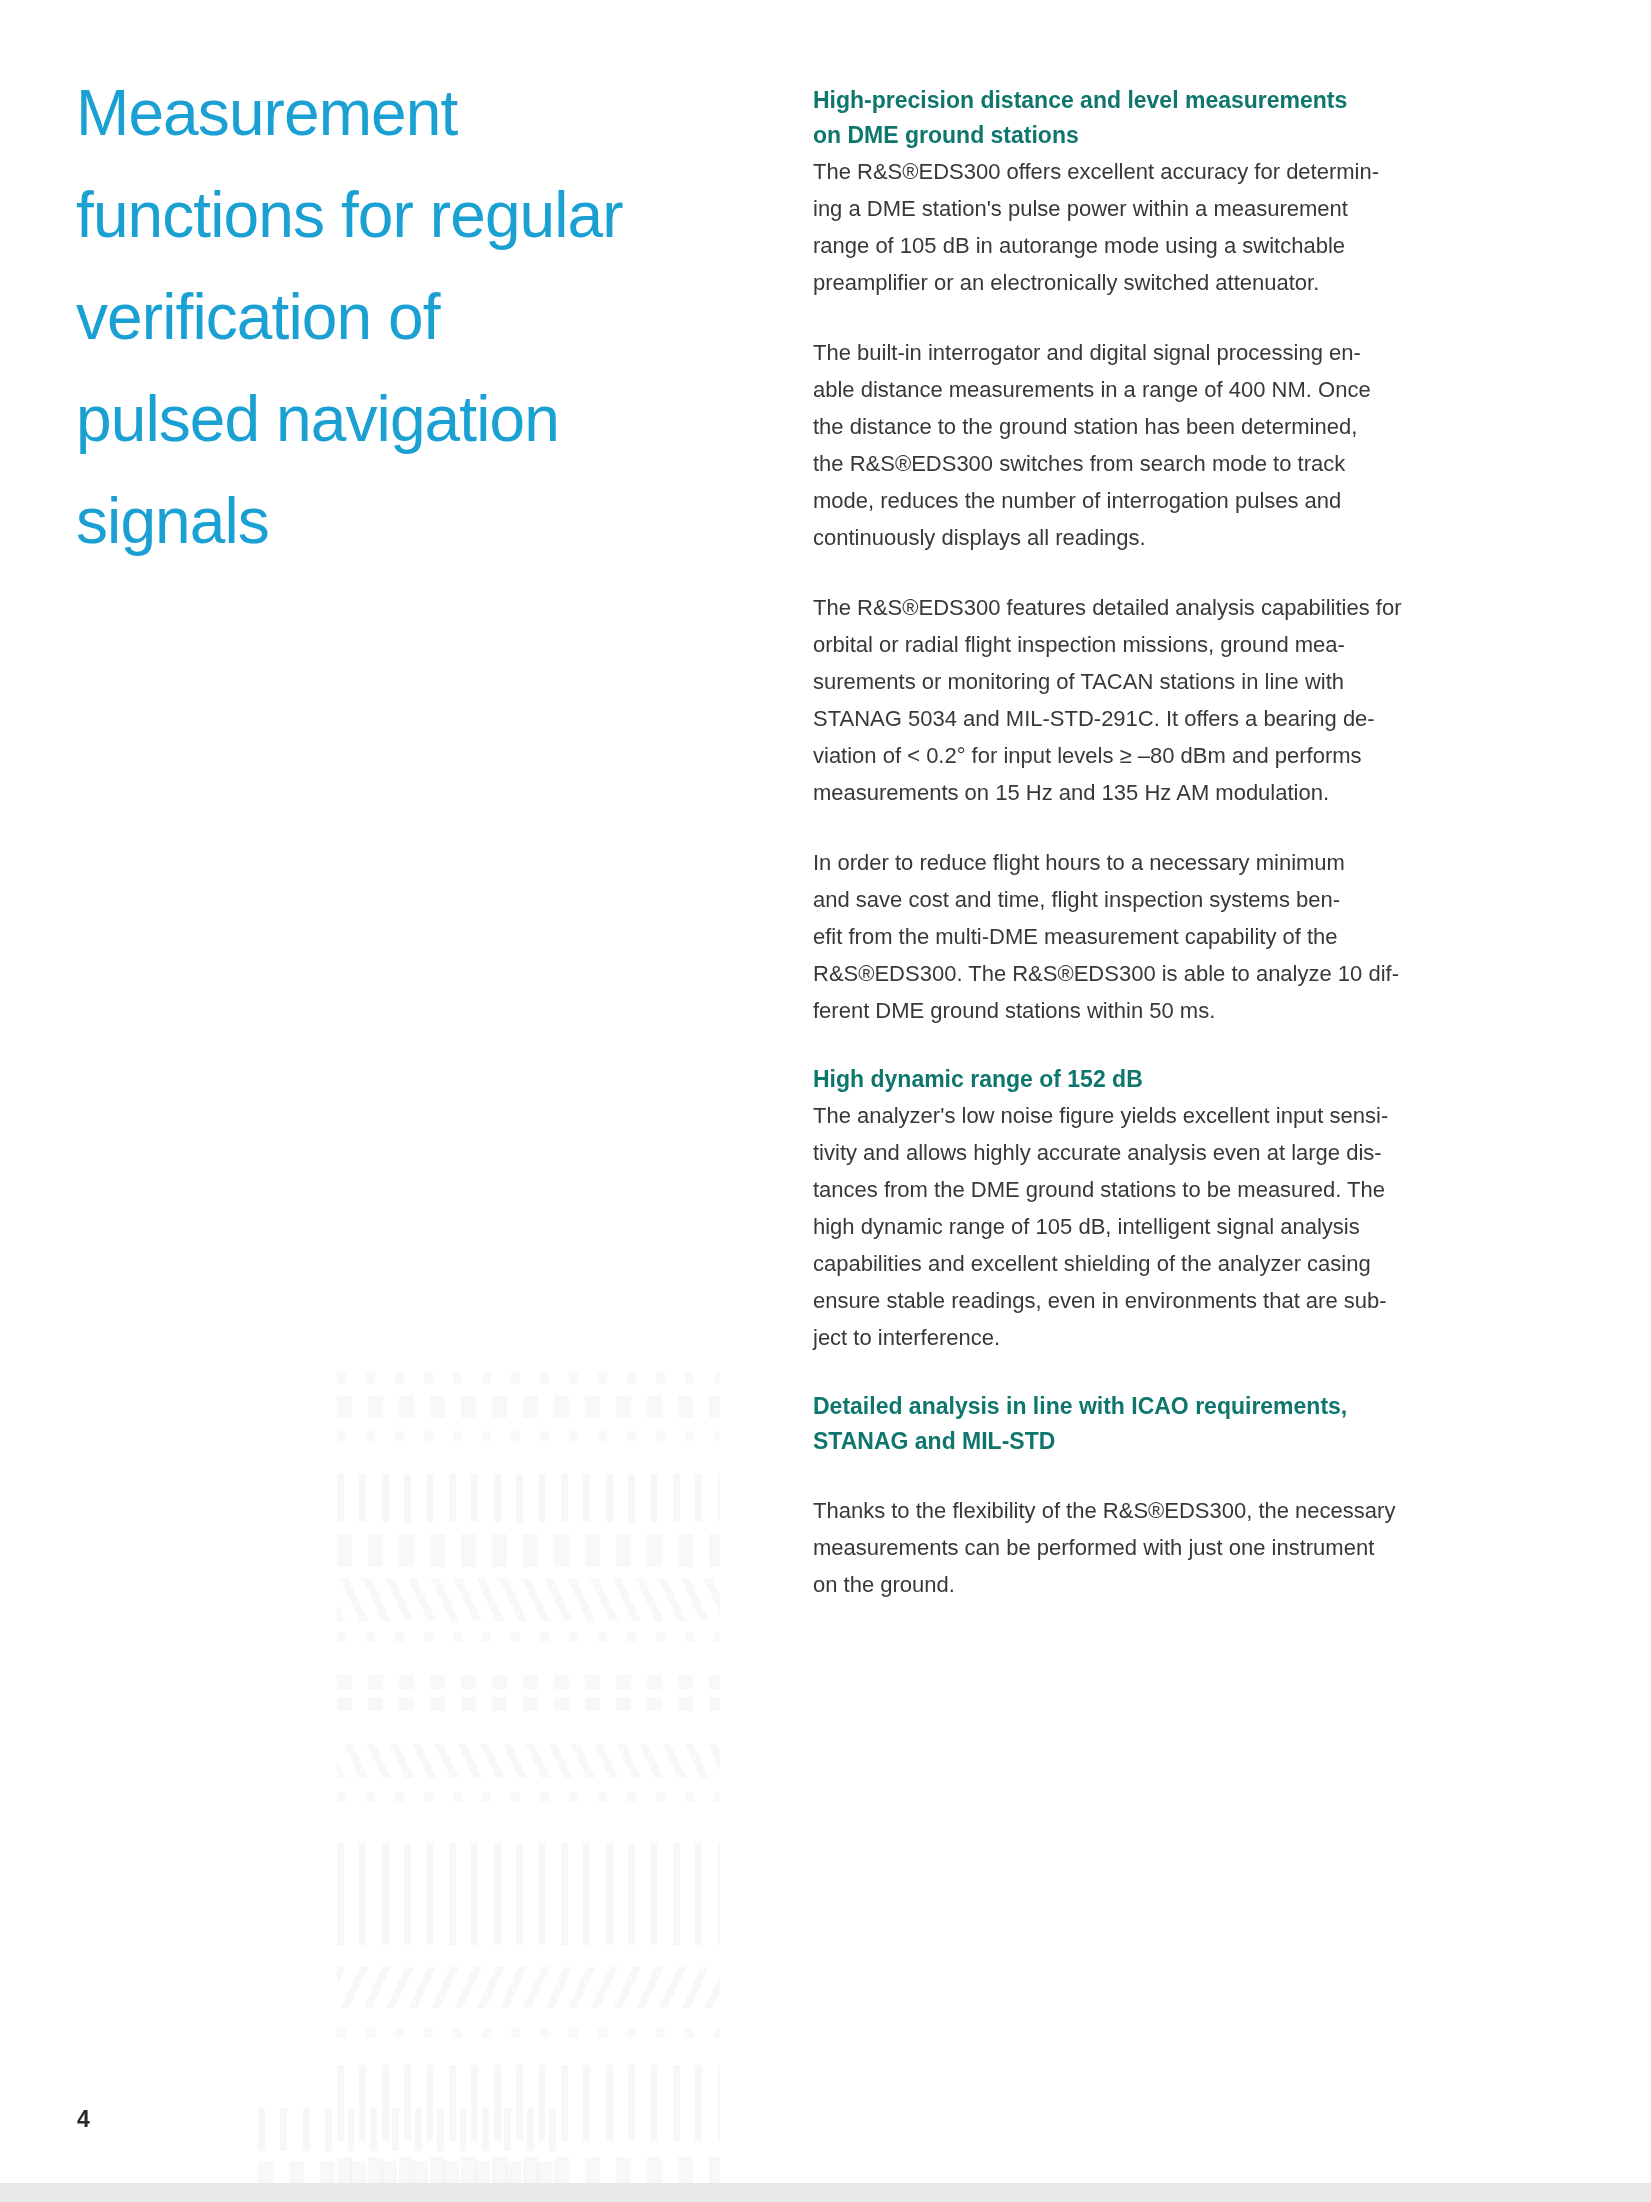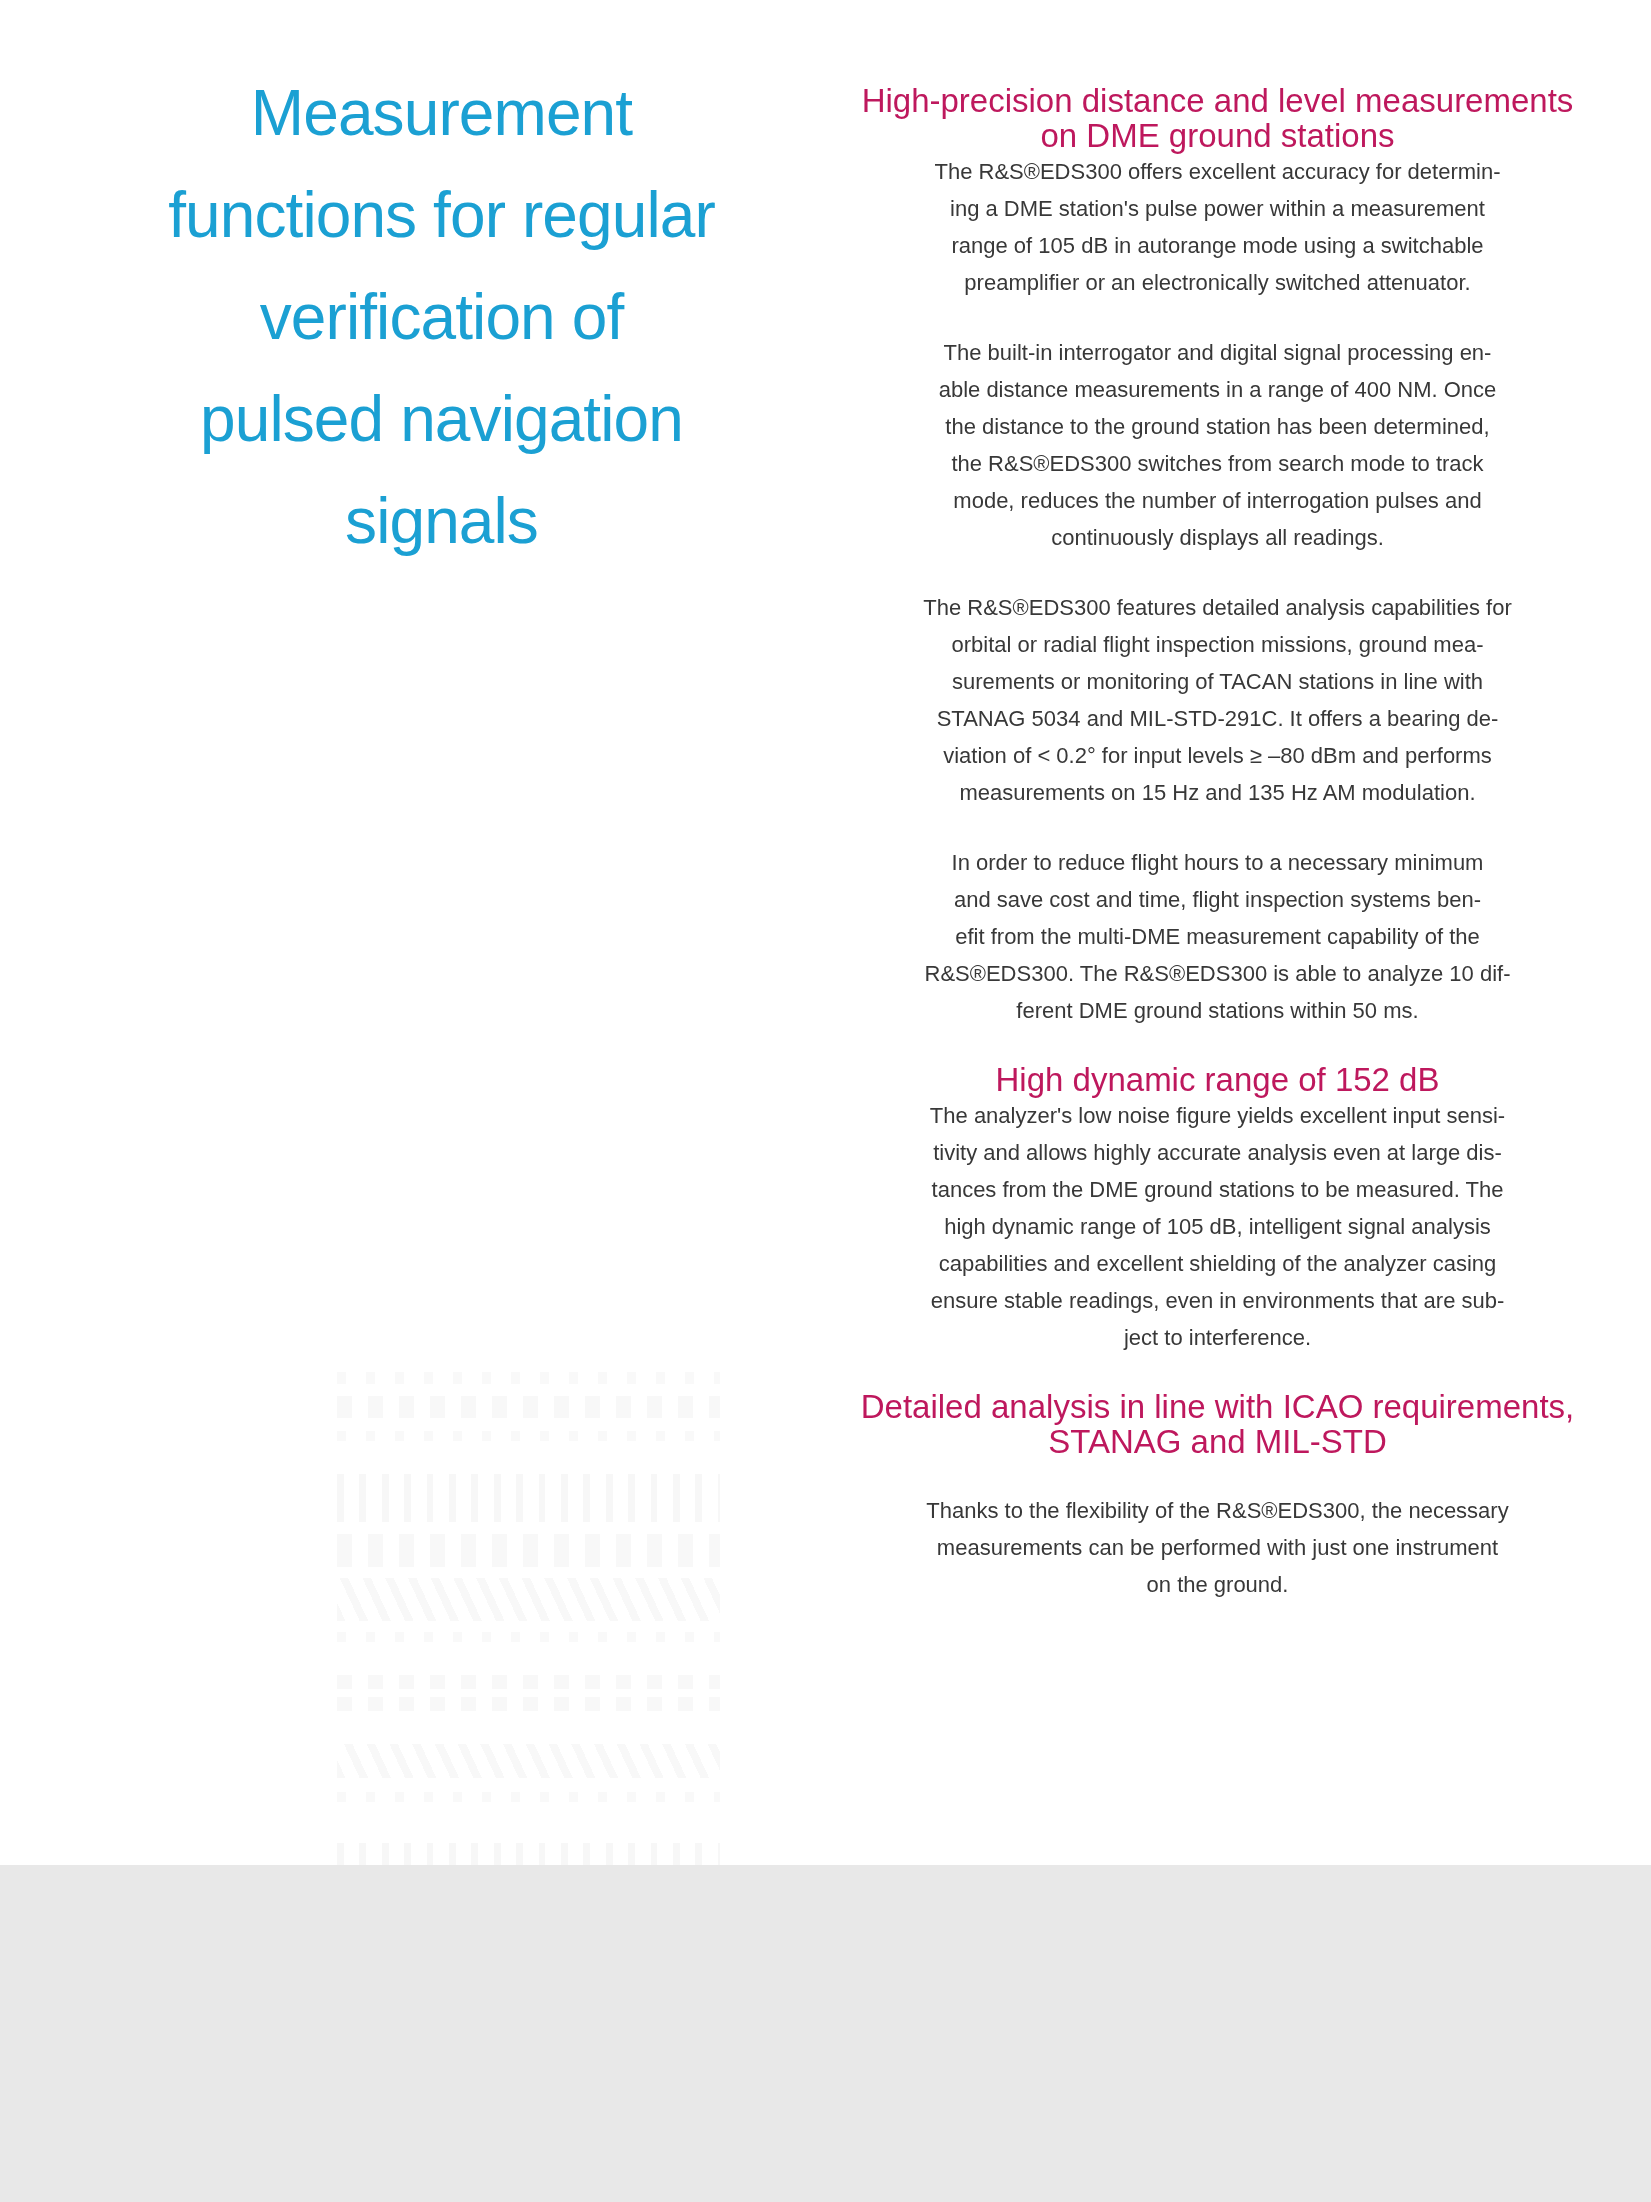--- a/index.html
+++ b/index.html
@@ -1,22 +1,21 @@
 <!DOCTYPE html>
 <html style="font-size:13.8px"><head>
 <meta charset="utf-8">
 <style>
   html,body{margin:0;padding:0;background:#e8e8e8;}
   .page{
     position:relative;
-    width:1652px;height:1865px;
+    width:1652px;height:2183px;
     background:#ffffff;
     overflow:hidden;
     font-family:"Liberation Sans", sans-serif;
-    text-align:center;
   }
   
   .left-col{
     position:absolute;left:76px;top:62px;width:731px;
   }
   .page-title{
     margin:0;
     font-size:64px;
     font-weight:400;
     line-height:102px;
@@ -24,24 +23,24 @@
     color:#1ba0d3;
   }
   .title-line{display:block;}
   
   .right-col{
     position:absolute;left:813px;top:83px;width:809px;
   }
   .content-section{margin:0 0 33px 0;}
   .section-heading{
     margin:0;
-    font-size:33px;
-    font-weight:400;
+    font-size:23px;
+    font-weight:700;
     line-height:35px;
-    color:#be185d;
+    color:#0f766e;
     white-space:pre-line;
   }
   .body-text{
     margin:0;
     font-size:22px;
     font-weight:400;
     line-height:37px;
     color:#383838;
     white-space:pre-line;
   }

